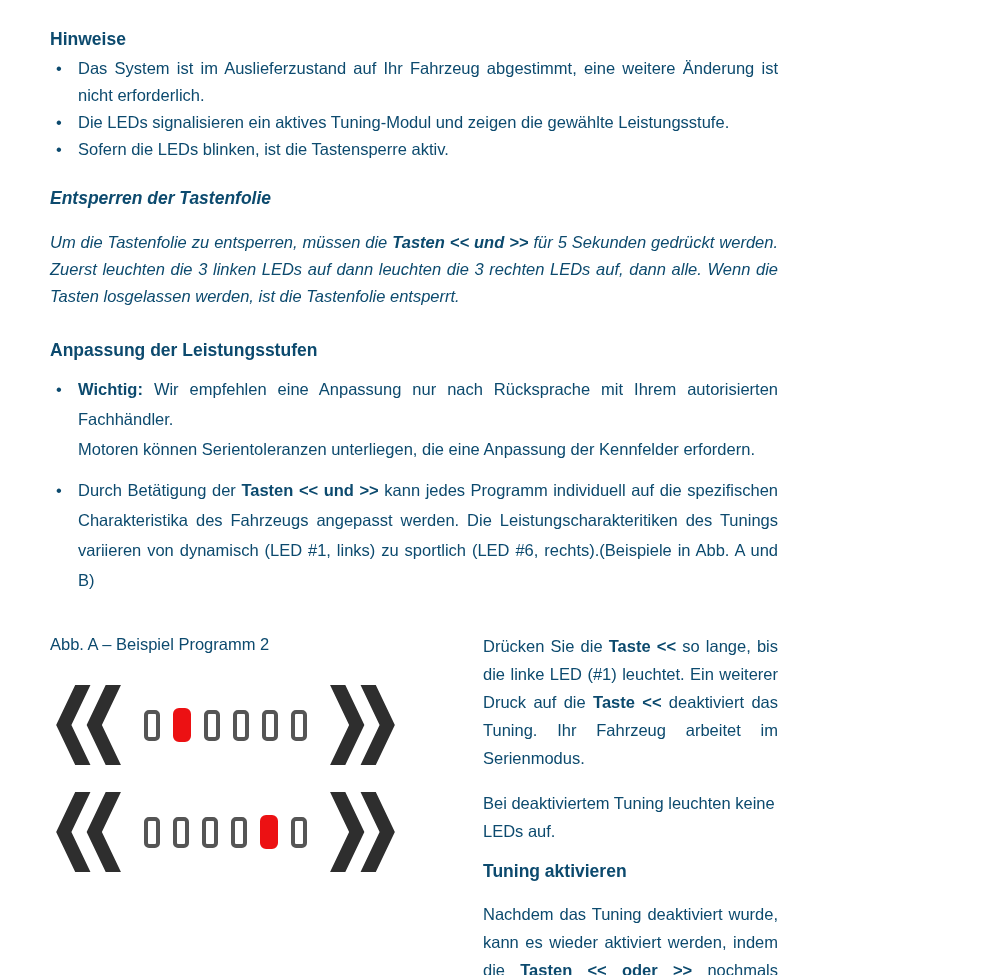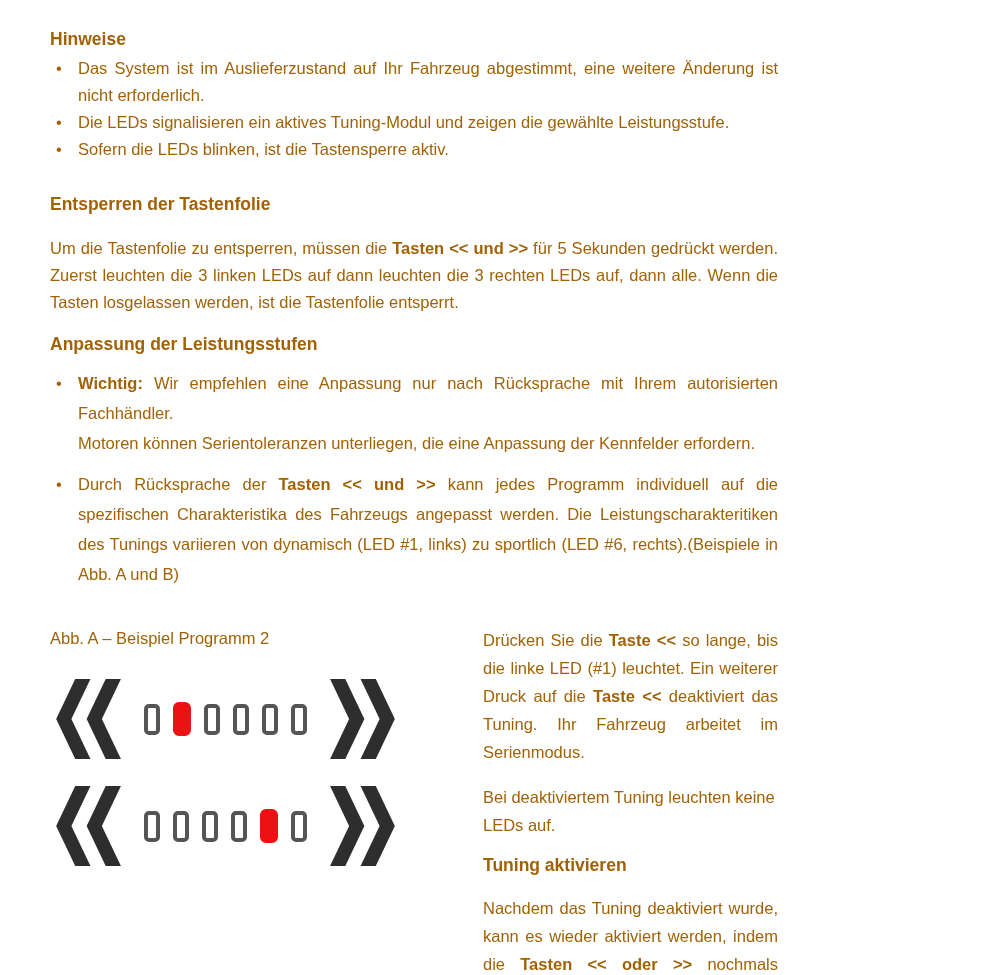--- a/index.html
+++ b/index.html
@@ -6,39 +6,39 @@
   html, body { background: #ffffff; }
   .page {
     position: relative;
     width: 828px;
     height: 975px;
     background: #ffffff;
     padding: 27px 50px 0 50px;
     font-family: "Liberation Sans", sans-serif;
     font-size: 16.5px;
     line-height: 27px;
-    color: #a16207;
+    color: #0c4a6e;
     overflow: hidden;
   }
   .section-title {
     font-size: 17.5px;
     font-weight: bold;
     line-height: 24px;
   }
   .bullet-list { margin-top: 4px; }
   .bullet-item { display: flex; }
   .bullet-glyph { flex: none; width: 28px; padding-left: 6px; }
   .bullet-text { flex: 1; text-align: justify; }
   .just { text-align: justify; }
   b, strong { font-weight: bold; }
 
-  .sec-entsperren { margin-top: 29px; }
+  .sec-entsperren { margin-top: 23px; font-style: italic; }
   .sec-entsperren .body { margin-top: 19px; }
 
-  .sec-anpassung { margin-top: 16px; }
+  .sec-anpassung { margin-top: 28px; }
   .sec-anpassung .bullet-list { margin-top: 12px; line-height: 30px; }
   .sec-anpassung .bullet-item + .bullet-item { margin-top: 11px; }
 
   .columns { display: flex; margin-top: 20px; }
   .col-left { flex: none; width: 433px; }
   .col-right { flex: 1; line-height: 28px; }
 
   .fig-label-a { margin-top: 16px; }
   .fig-label-b { margin-top: 96px; }
   .figure { display: flex; align-items: center; gap: 21px; margin-top: 27px; margin-left: 6px; }
@@ -97,21 +97,21 @@
     <div class="bullet-list">
       <div class="bullet-item">
         <span class="bullet-glyph">•</span>
         <span class="bullet-text">
           <span style="display:block"><strong>Wichtig:</strong><span> Wir empfehlen eine Anpassung nur nach Rücksprache mit Ihrem autorisierten Fachhändler.</span></span>
           <span style="display:block">Motoren können Serientoleranzen unterliegen, die eine Anpassung der Kennfelder erfordern.</span>
         </span>
       </div>
       <div class="bullet-item">
         <span class="bullet-glyph">•</span>
-        <span class="bullet-text just"><span>Durch Rücksprache der </span><strong>Tasten &lt;&lt; und &gt;&gt;</strong><span> kann jedes Programm individuell auf die spezifischen Charakteristika des Fahrzeugs angepasst werden. Die Leistungscharakteritiken des Tunings variieren von dynamisch (LED #1, links) zu sportlich (LED #6, rechts).(Beispiele in Abb. A und B)</span></span>
+        <span class="bullet-text just"><span>Durch Betätigung der </span><strong>Tasten &lt;&lt; und &gt;&gt;</strong><span> kann jedes Programm individuell auf die spezifischen Charakteristika des Fahrzeugs angepasst werden. Die Leistungscharakteritiken des Tunings variieren von dynamisch (LED #1, links) zu sportlich (LED #6, rechts).(Beispiele in Abb. A und B)</span></span>
       </div>
     </div>
   </section>
 
   <div class="columns">
 
     <div class="col-left">
       <div class="fig-label-a">Abb. A – Beispiel Programm 2</div>
 
       <div class="figure">

